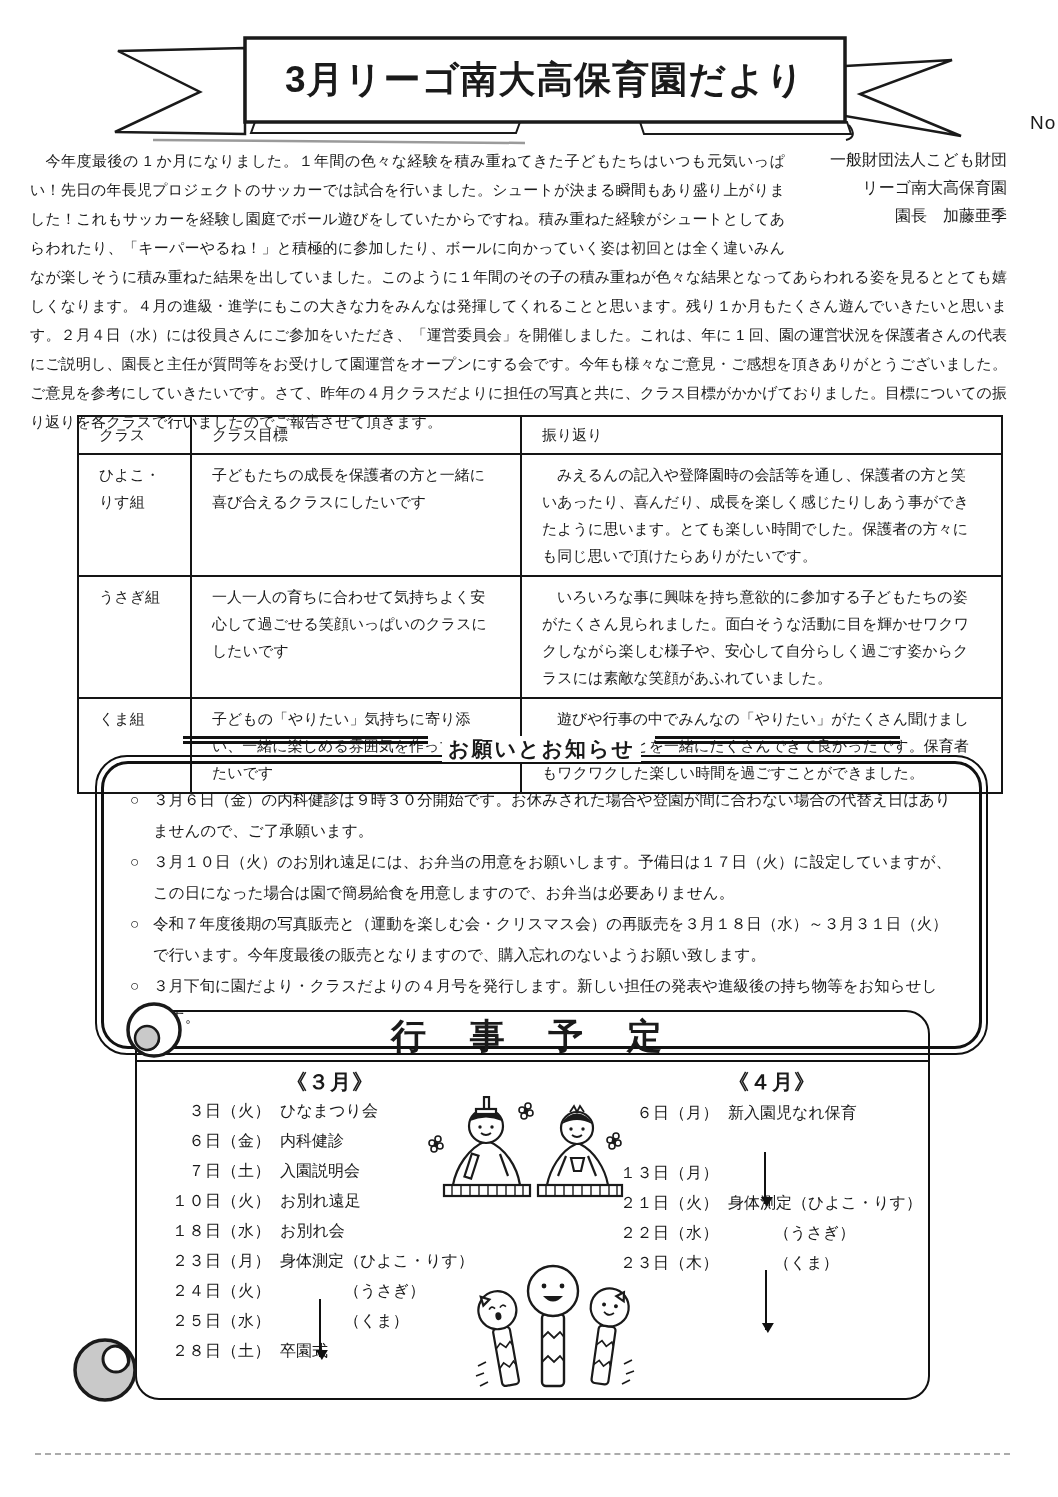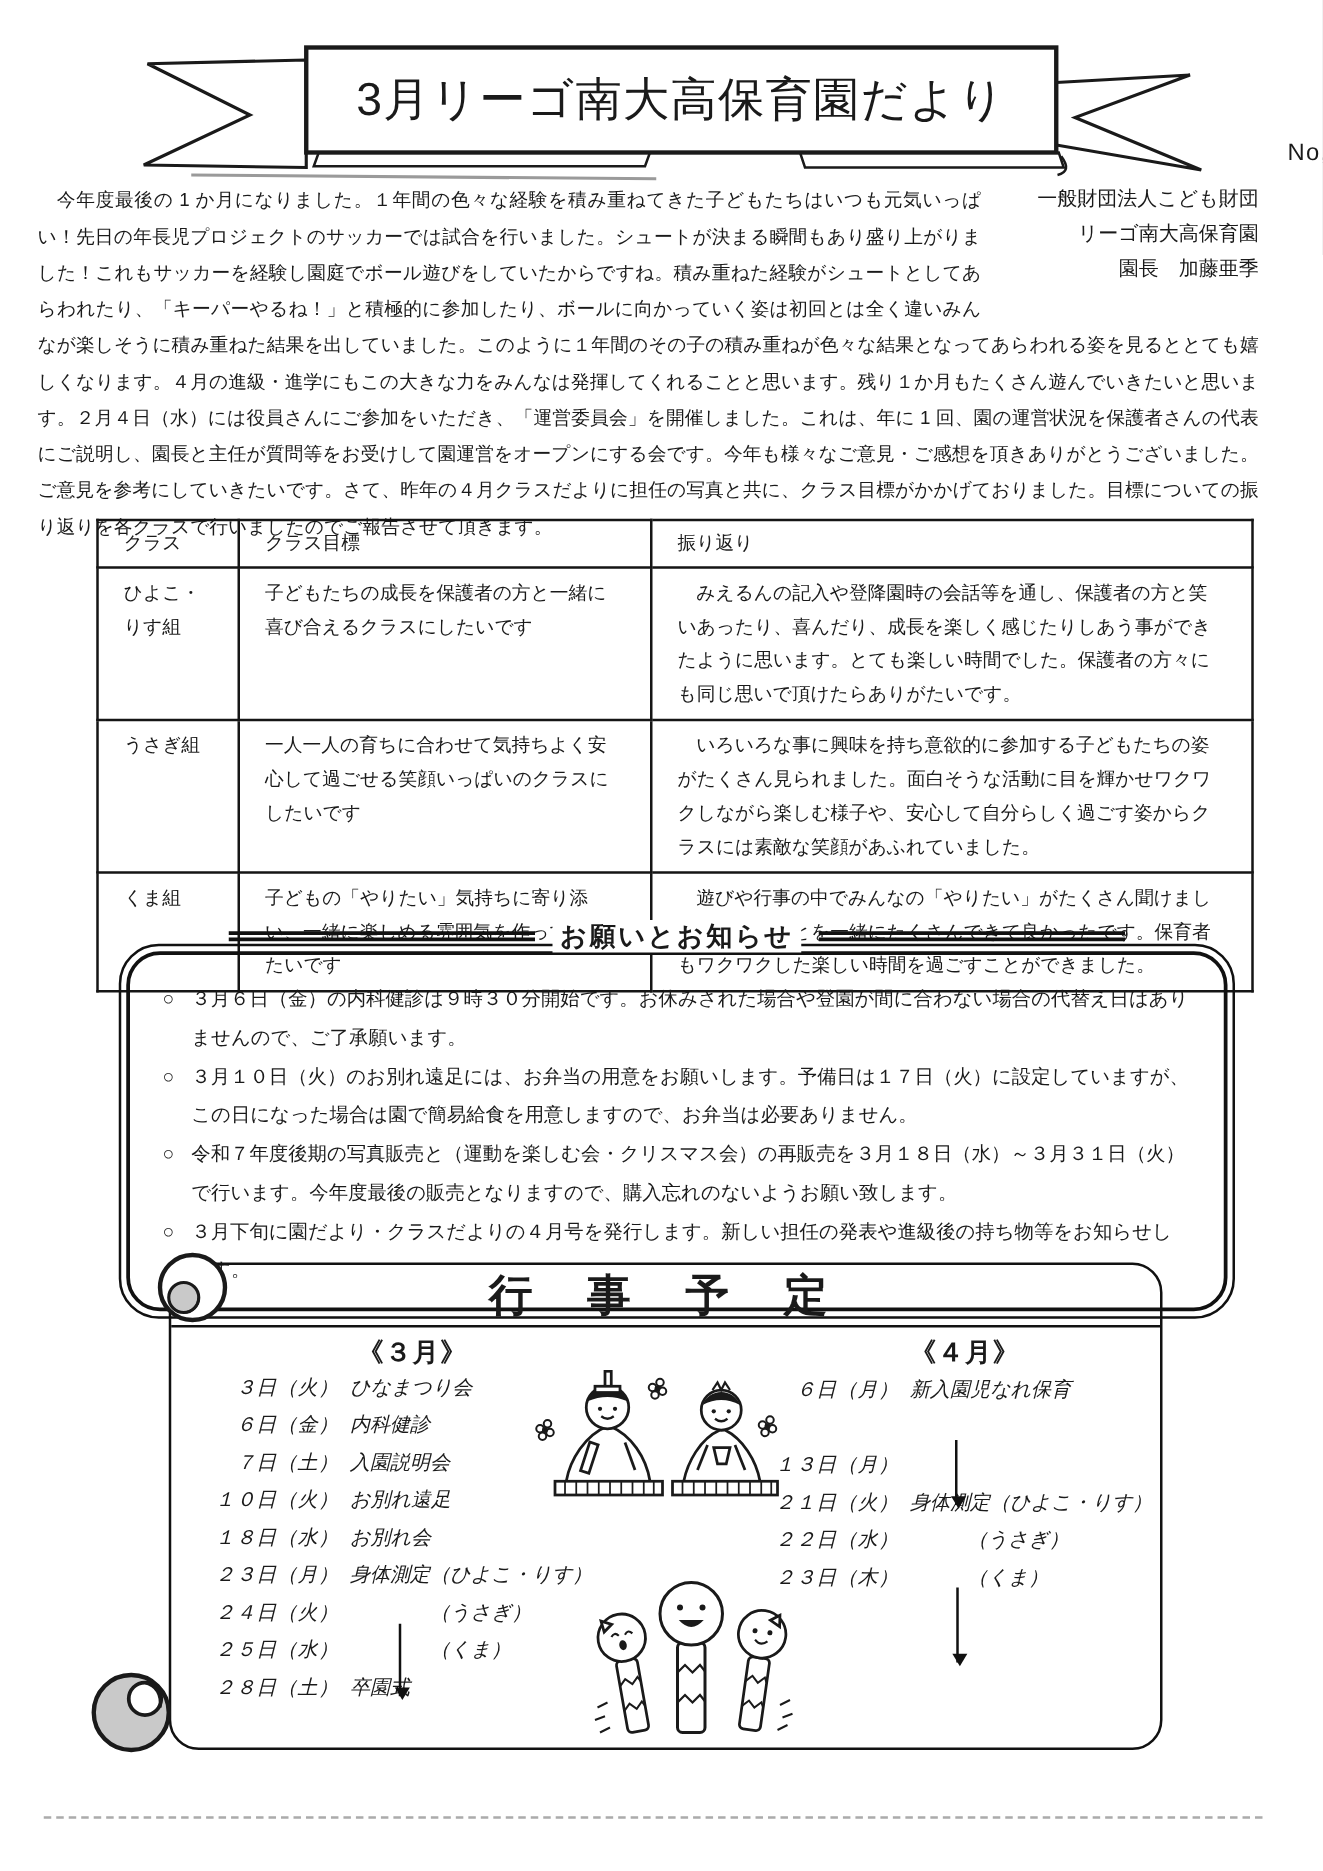--- a/index.html
+++ b/index.html
@@ -11,21 +11,21 @@
     font-family:"Liberation Sans","DejaVu Sans",sans-serif;
     color:#1a1a1a;
     overflow:hidden;
   }
   
   .banner{position:absolute;left:95px;top:30px;width:880px;height:140px;}
   .banner svg{position:absolute;left:0;top:0;}
   .banner-title{
     position:absolute;left:150px;top:8px;width:600px;height:84px;
     display:flex;align-items:center;justify-content:center;
-    font-size:37px;font-weight:400;letter-spacing:1px;white-space:nowrap;
+    font-size:37px;font-weight:700;letter-spacing:1px;white-space:nowrap;
   }
   .issue-no{
     position:absolute;left:935px;top:82px;
     font-size:19px;letter-spacing:1px;
   }
   
   .intro{
     position:absolute;left:30px;top:146px;width:977px;
     font-size:15px;line-height:29px;text-align:justify;
   }
@@ -52,21 +52,21 @@
   .notices-wrap{position:absolute;left:95px;top:755px;width:893px;}
   .notices-box{
     border:2.5px solid #111;border-radius:32px;padding:4px;
   }
   .notices-inner{
     border:3px solid #111;border-radius:27px;
     padding:20px 26px 14px 26px;min-height:178px;box-sizing:border-box;
   }
   .notices-header{
     position:absolute;left:0;top:-19px;width:100%;
-    display:flex;align-items:center;justify-content:center;gap:14px;font-family:Liberation Serif, serif;
+    display:flex;align-items:flex-start;justify-content:center;gap:14px;
   }
   .notices-bar{
     width:245px;height:8px;
     border-top:3.5px solid #111;border-bottom:3px solid #111;box-sizing:border-box;
   }
   .notices-title{
     font-size:21px;font-weight:800;letter-spacing:2px;background:#fff;
     padding:0 6px;white-space:nowrap;line-height:26px;
   }
   .notice-item{display:flex;font-size:15.5px;line-height:31px;}
@@ -84,21 +84,21 @@
   }
   .schedule-title{
     font-size:35px;font-weight:800;letter-spacing:12px;word-spacing:10px;white-space:nowrap;
   }
   .month-label{position:absolute;top:56px;font-size:21px;font-weight:800;letter-spacing:1px;}
   .month-march{left:118px;width:150px;text-align:center;}
   .month-april{left:560px;width:150px;text-align:center;}
   .sch-list{position:absolute;font-size:16px;}
   .sch-march{left:30px;top:84px;width:300px;}
   .sch-april{left:462px;top:86px;width:320px;}
-  .sch-row{display:flex;height:30px;line-height:30px;white-space:nowrap;font-style:italic;}
+  .sch-row{display:flex;height:30px;line-height:30px;white-space:nowrap;}
   .sch-row.gap{margin-top:30px;}
   .sch-date{text-align:right;letter-spacing:0.5px;}
   .sch-march .sch-date{width:104px;flex:0 0 104px;}
   .sch-april .sch-date{width:120px;flex:0 0 120px;}
   .sch-event{margin-left:9px;}
   .sch-march .indent .sch-event{margin-left:73px;}
   .sch-april .indent .sch-event{margin-left:55px;}
   
   .v-arrow{position:absolute;width:0;border-left:2.5px solid #111;}
   .v-arrow::after{

